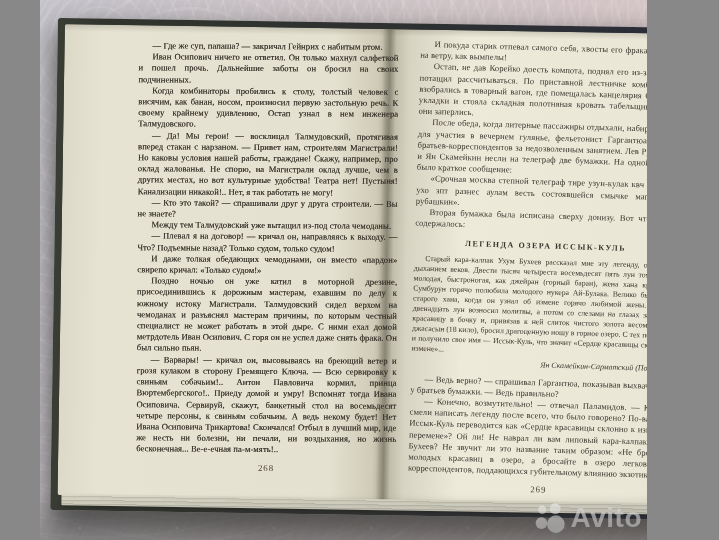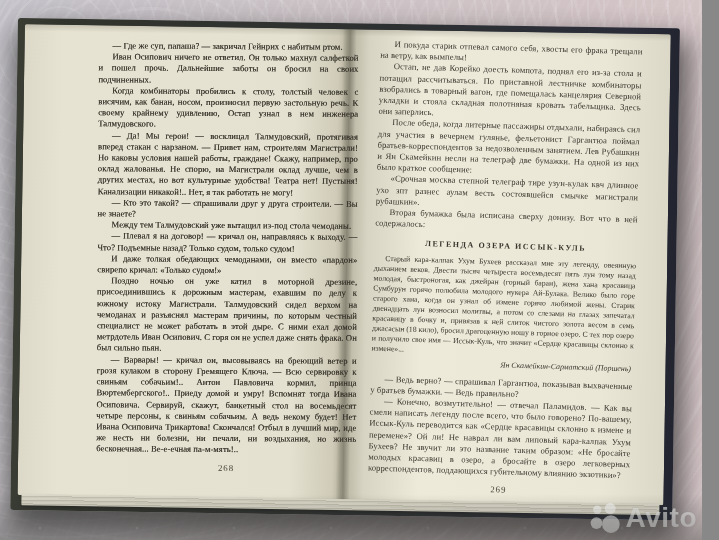--- a/index.html
+++ b/index.html
@@ -1,27 +1,28 @@
 <!DOCTYPE html>
 <html lang="ru"><head>
 <meta charset="utf-8">
 <style>
   html,body{margin:0;padding:0;background:#888;}
   .photo{
-    position:relative;width:702px;height:540px;overflow:hidden;
+    position:relative;width:607px;height:540px;overflow:hidden;
     background-color:#c9c3c8;
     background-image:
       radial-gradient(circle at 40px 30px, rgba(255,255,255,.55) 0 1px, transparent 1.8px),
       radial-gradient(circle at 90px 70px, rgba(255,255,255,.5) 0 1px, transparent 1.8px),
       repeating-radial-gradient(circle at 60px 40px, rgba(255,255,255,.10) 0 2px, transparent 2px 16px),
       repeating-radial-gradient(circle at 150px 120px, rgba(255,255,255,.09) 0 3px, transparent 3px 22px),
       repeating-linear-gradient(115deg, rgba(255,255,255,.06) 0 3px, transparent 3px 11px),
       linear-gradient(103deg,#c5c3ca 0%,#cbc2c5 40%,#d3c4c6 78%,#d6c6c8 100%);
     background-size:97px 83px,143px 121px,auto,auto,auto,auto;
     font-family:"Liberation Serif","DejaVu Serif",serif;
+    margin-left:40px;
   }
   .photo::after{ 
     content:"";position:absolute;left:0;right:0;bottom:0;height:46px;
     background:linear-gradient(180deg,rgba(52,54,50,.0),rgba(52,54,50,.38));
     pointer-events:none;
   }
   .book{
     position:absolute;left:18px;top:18px;width:662px;height:492px;
     transform:rotate(0.9deg);transform-origin:left top;
     background:linear-gradient(90deg,#3a3d34 0%,#31342c 7%,#2e3130 50%,#2a2d38 93%,#222430 100%);

